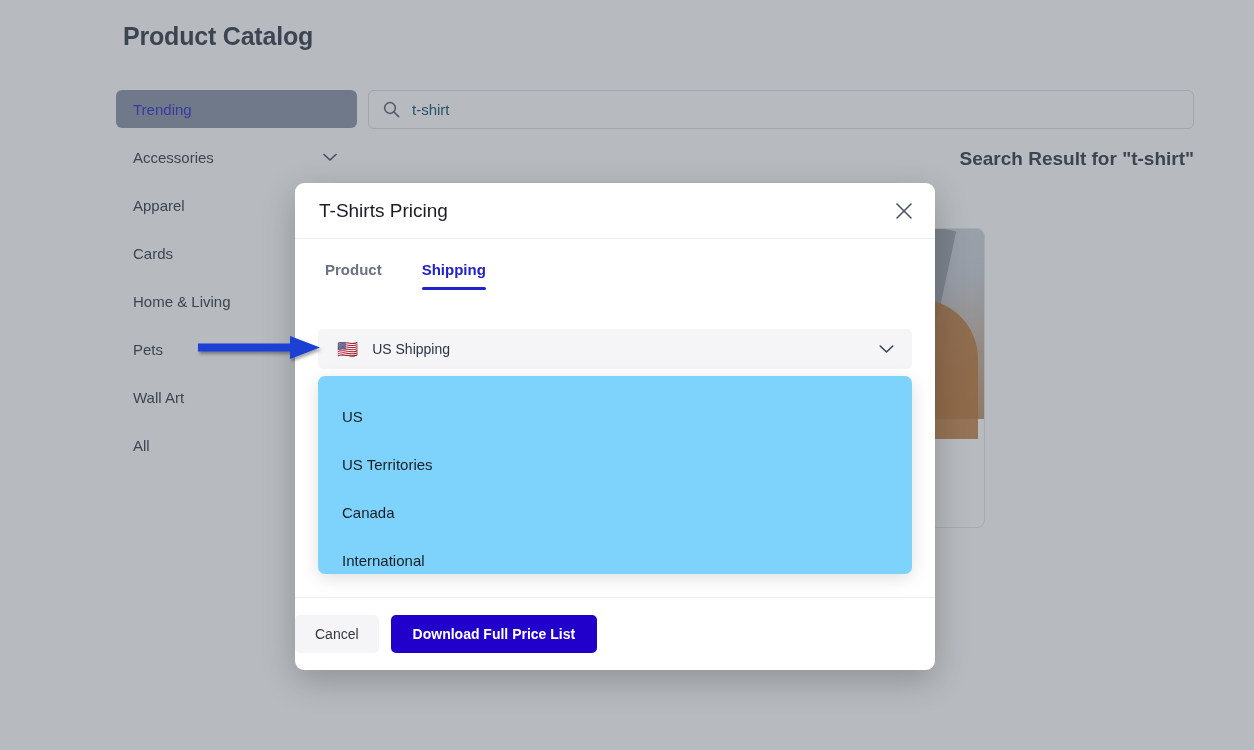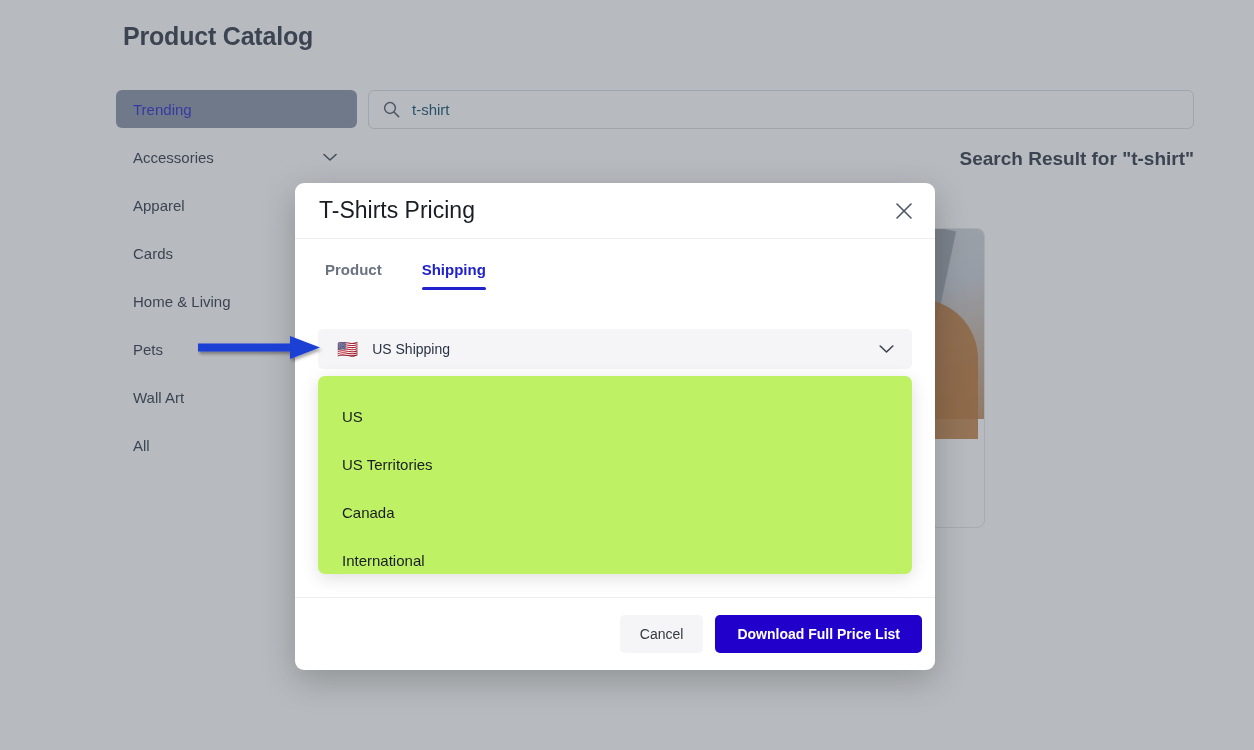--- a/index.html
+++ b/index.html
@@ -179,21 +179,21 @@
   .modal-head {
     position: relative;
     height: 56px;
     border-bottom: 1px solid #eceef1;
     display: flex;
     align-items: center;
     padding: 0 24px;
   }
 
   .modal-title {
-    font-size: 23px;
+    font-size: 19px;
     color: #1a1d23;
     font-weight: 400;
   }
 
   .close-btn {
     position: absolute;
     right: 20px;
     top: 17px;
     width: 22px;
     height: 22px;
@@ -255,21 +255,21 @@
 
   .sel-chev { width: 15px; height: 10px; flex: 0 0 auto; }
 
   
   .dropdown {
     position: absolute;
     left: 23px;
     top: 193px;
     width: 594px;
     height: 198px;
-    background: #bef264;
+    background: #7dd3fc;
     border-radius: 7px;
     box-shadow: 0 4px 18px rgba(0,0,0,0.13);
     padding: 16px 0 0 0;
   }
 
   .opt {
     height: 48px;
     display: flex;
     align-items: center;
     padding-left: 24px;
@@ -281,23 +281,23 @@
   
   .modal-foot {
     position: absolute;
     left: 0;
     right: 0;
     bottom: 0;
     height: 73px;
     border-top: 1px solid #eceef1;
     display: flex;
     align-items: center;
-    justify-content: flex-end;
+    justify-content: flex-start;
     gap: 12px;
-    padding-right: 13px;
+    padding-right: 42px;
   }
 
   .btn-cancel {
     height: 38px;
     padding: 0 20px;
     border-radius: 5px;
     background: #f5f5f7;
     border: none;
     font-size: 14px;
     color: #33383f;

